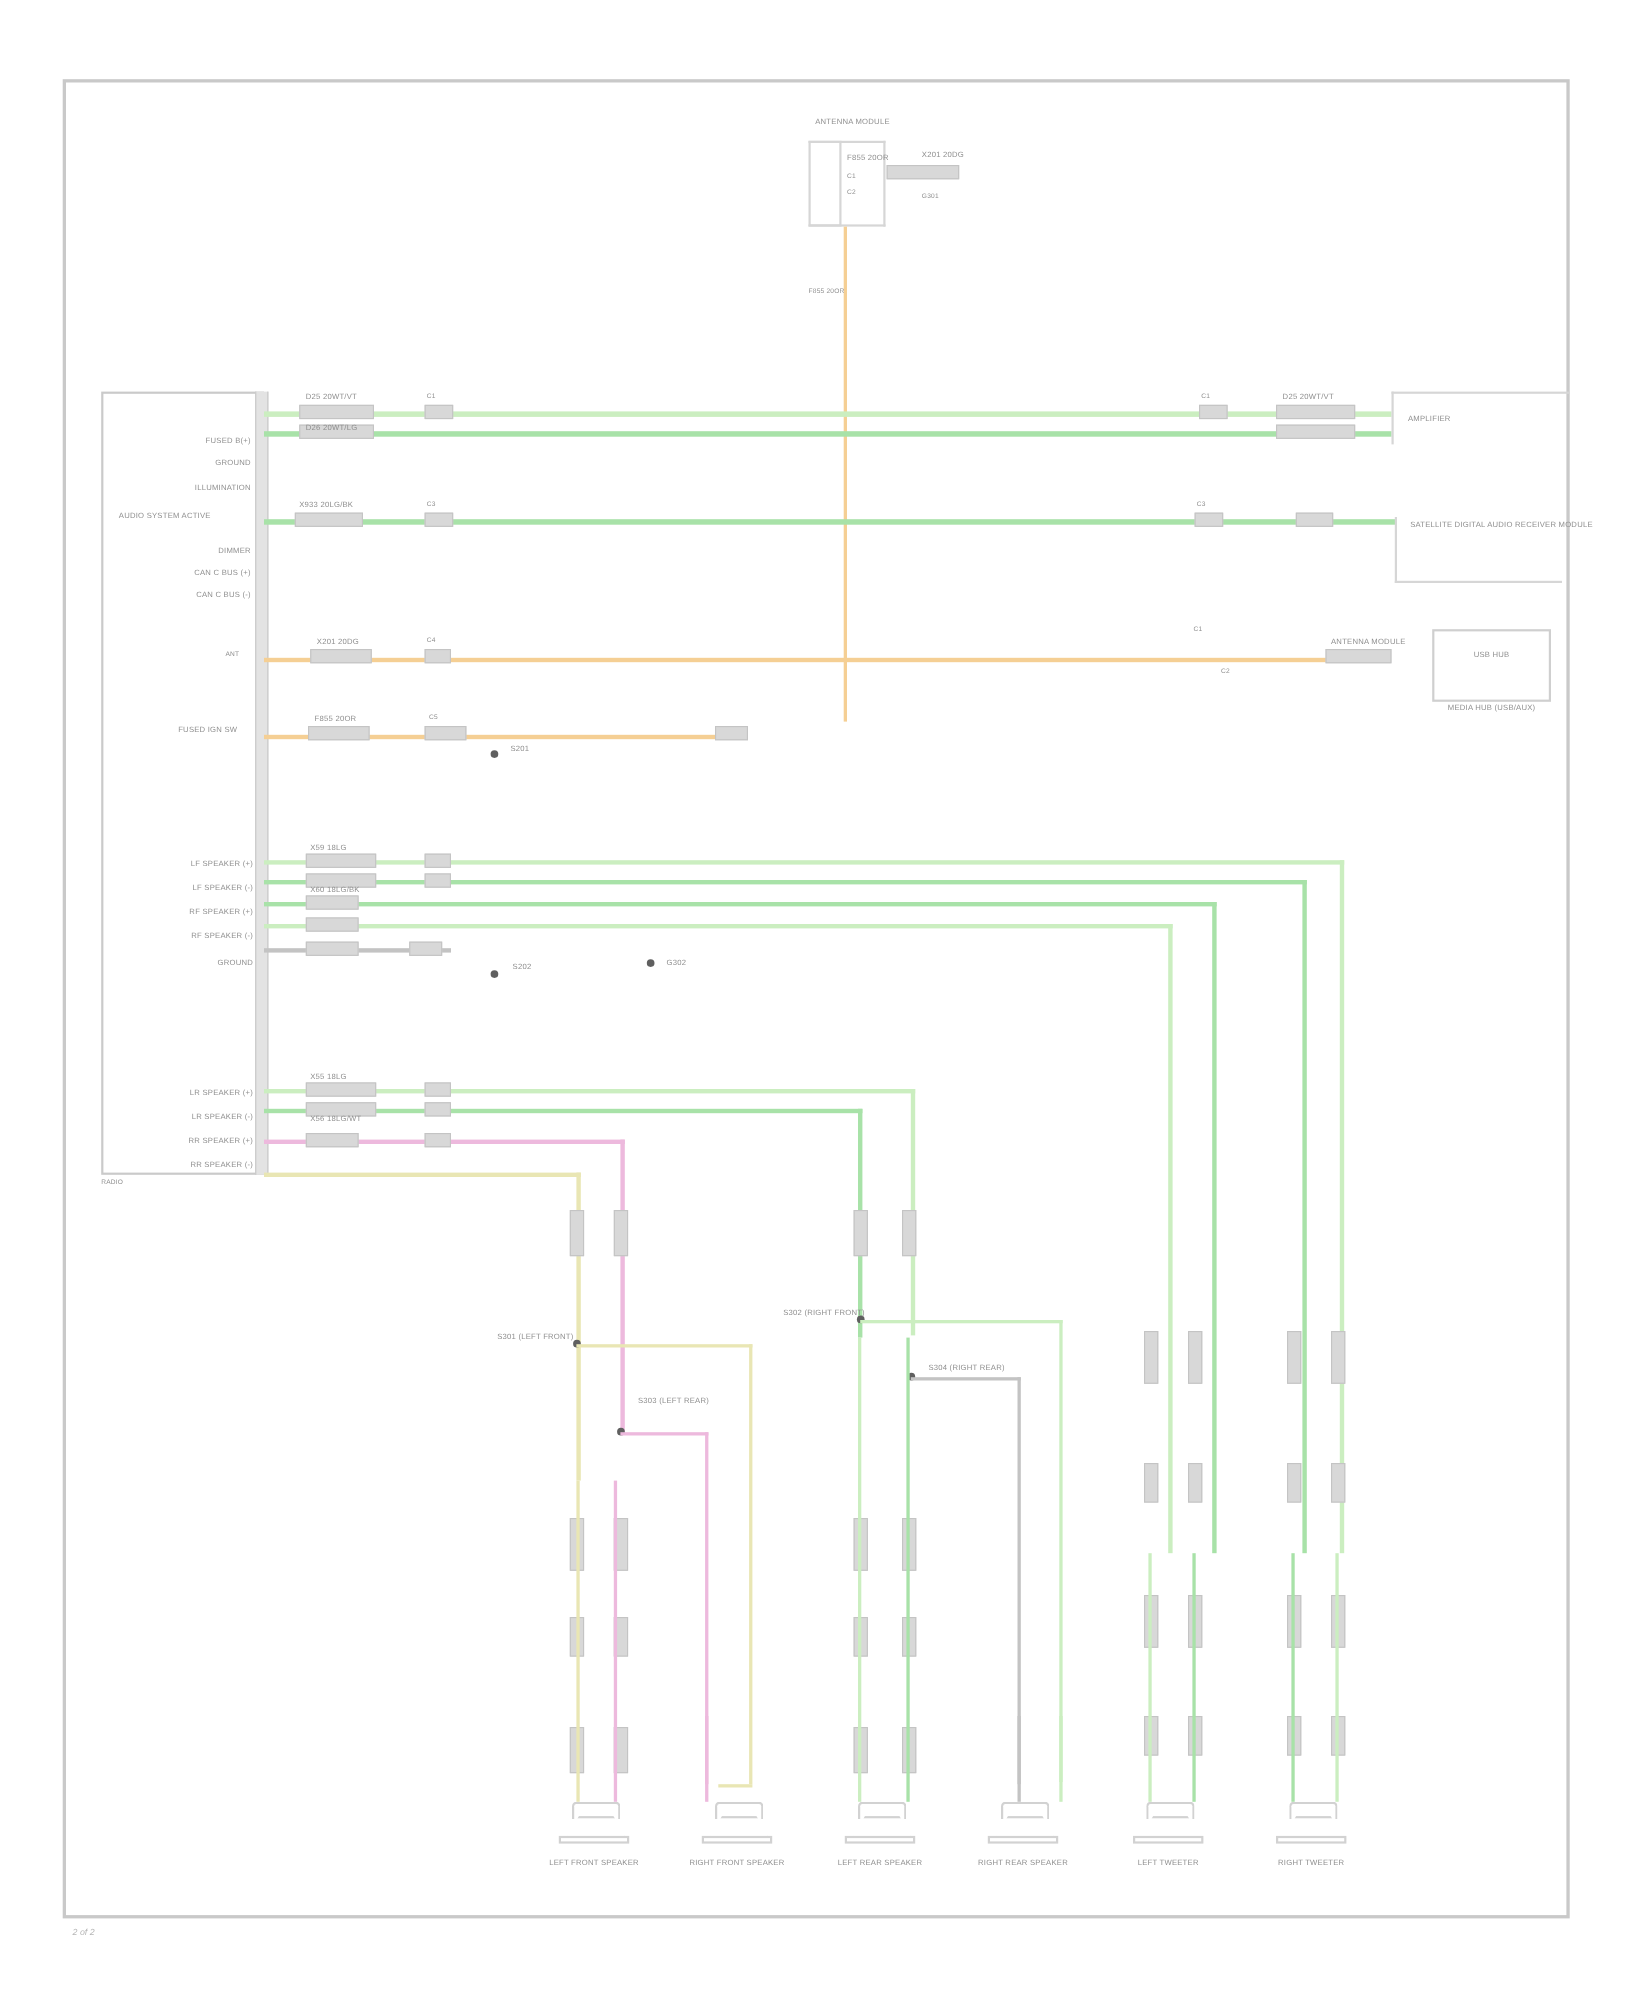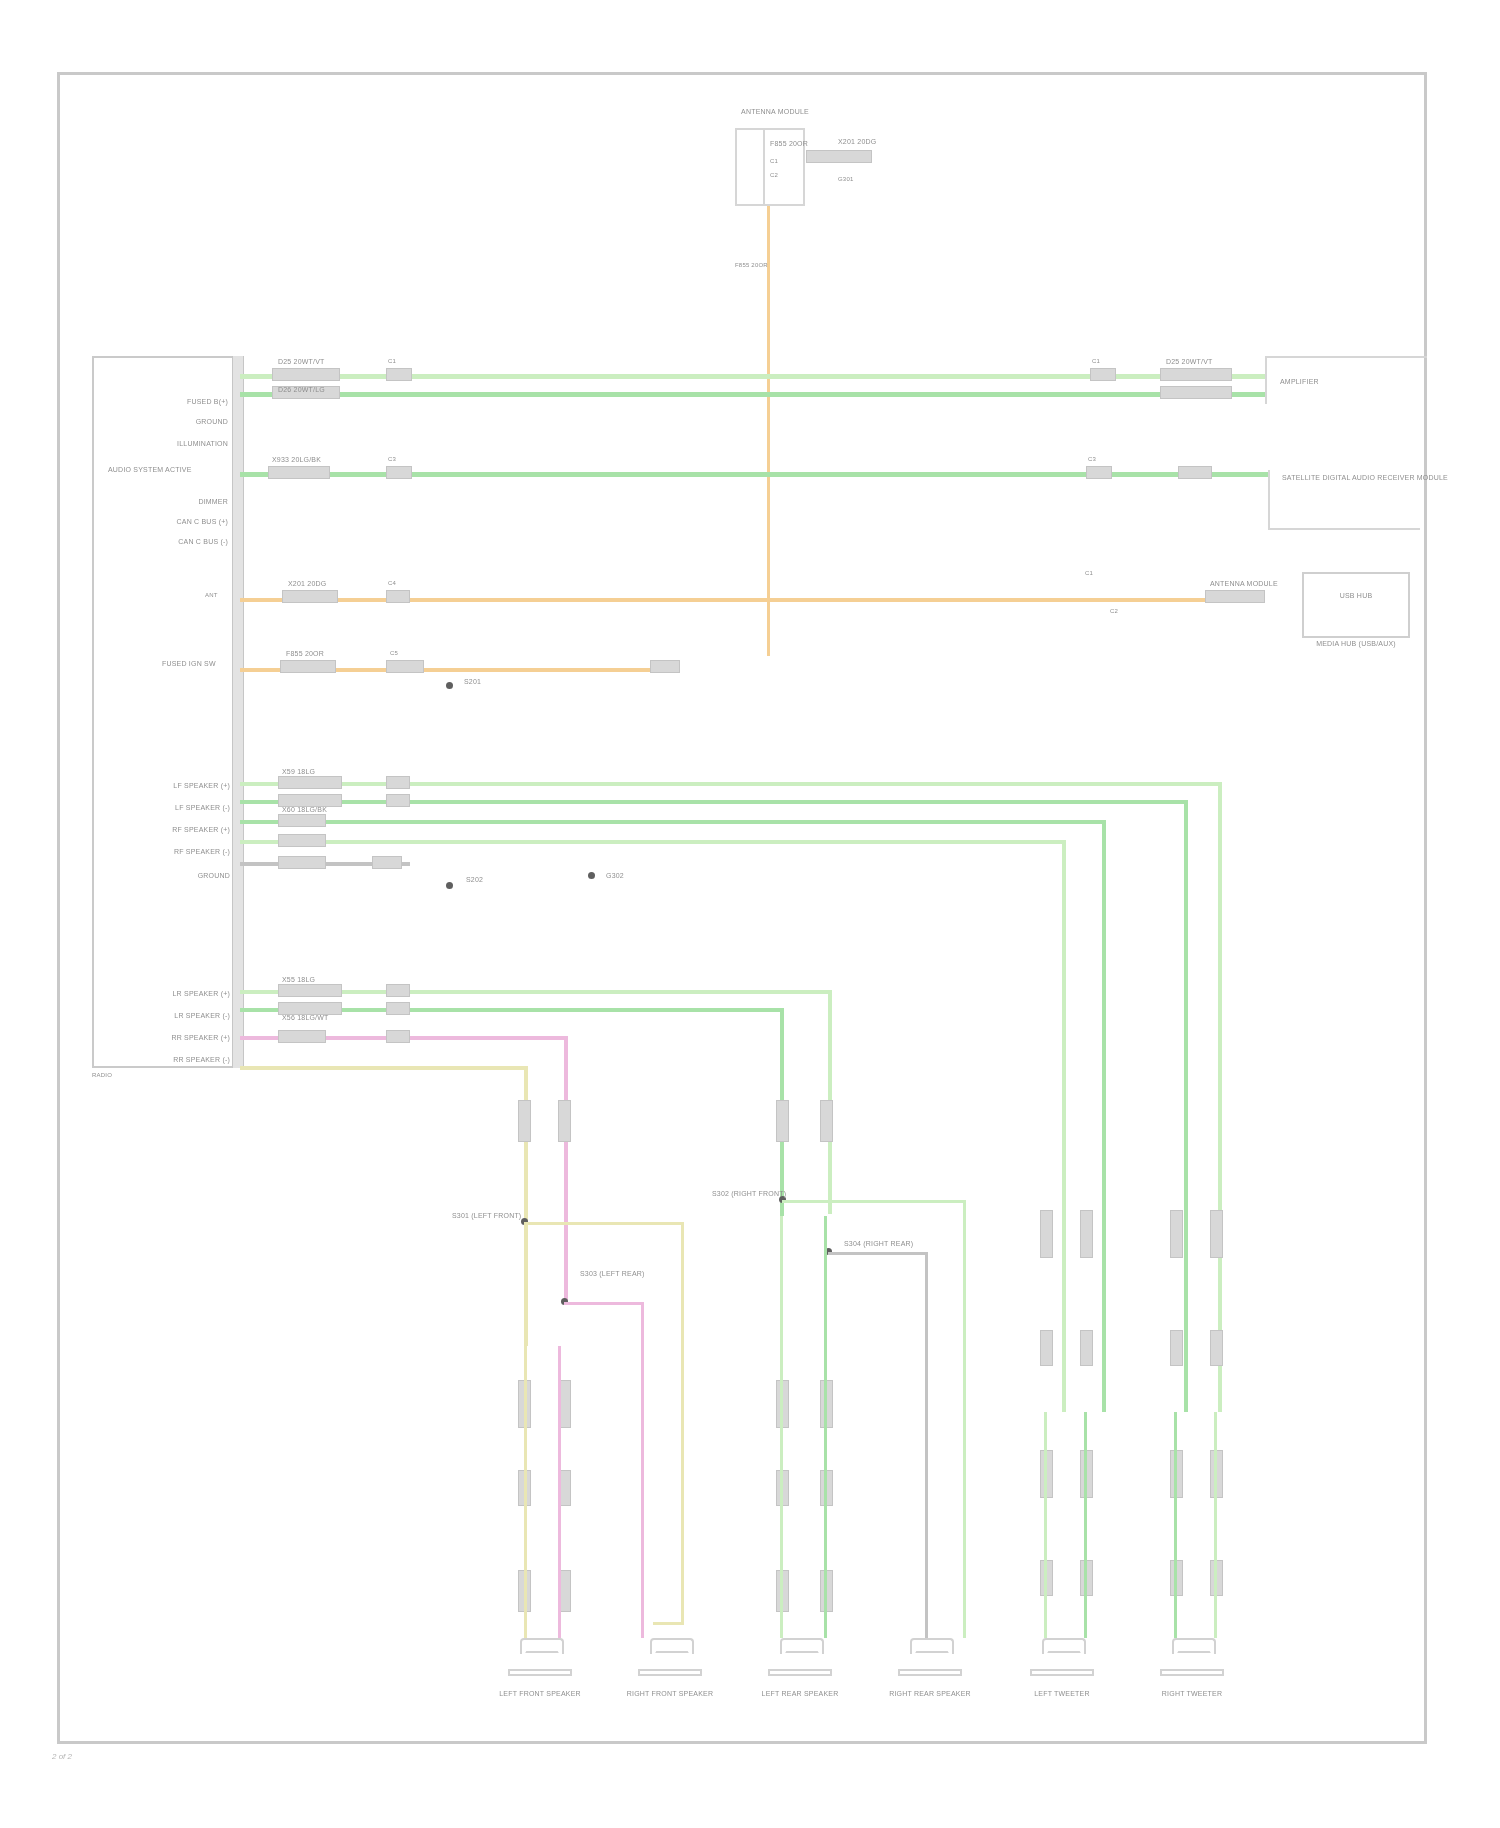--- a/index.html
+++ b/index.html
@@ -368,15 +368,15 @@
     <div class="wire w-lgrn" style="left:780px;top:1216px;width:3px;height:422px;"></div>
     <div class="wire w-grn" style="left:824px;top:1216px;width:3px;height:422px;"></div>
     <div class="wire w-gry" style="left:925px;top:1560px;width:3px;height:78px;"></div>
     <div class="wire w-lgrn" style="left:963px;top:1560px;width:3px;height:78px;"></div>
     <div class="wire w-lgrn" style="left:1044px;top:1412px;width:3px;height:226px;"></div>
     <div class="wire w-grn" style="left:1084px;top:1412px;width:3px;height:226px;"></div>
     <div class="wire w-grn" style="left:1174px;top:1412px;width:3px;height:226px;"></div>
     <div class="wire w-lgrn" style="left:1214px;top:1412px;width:3px;height:226px;"></div>
   </div>
 
-  <div class="caption" style="left:52px;top:1752px;font-style:italic;">2 of 2</div>
+  <div class="caption" style="left:66px;top:1752px;font-style:italic;">2 of 2</div>
 
 </div>
 
 </body></html>

